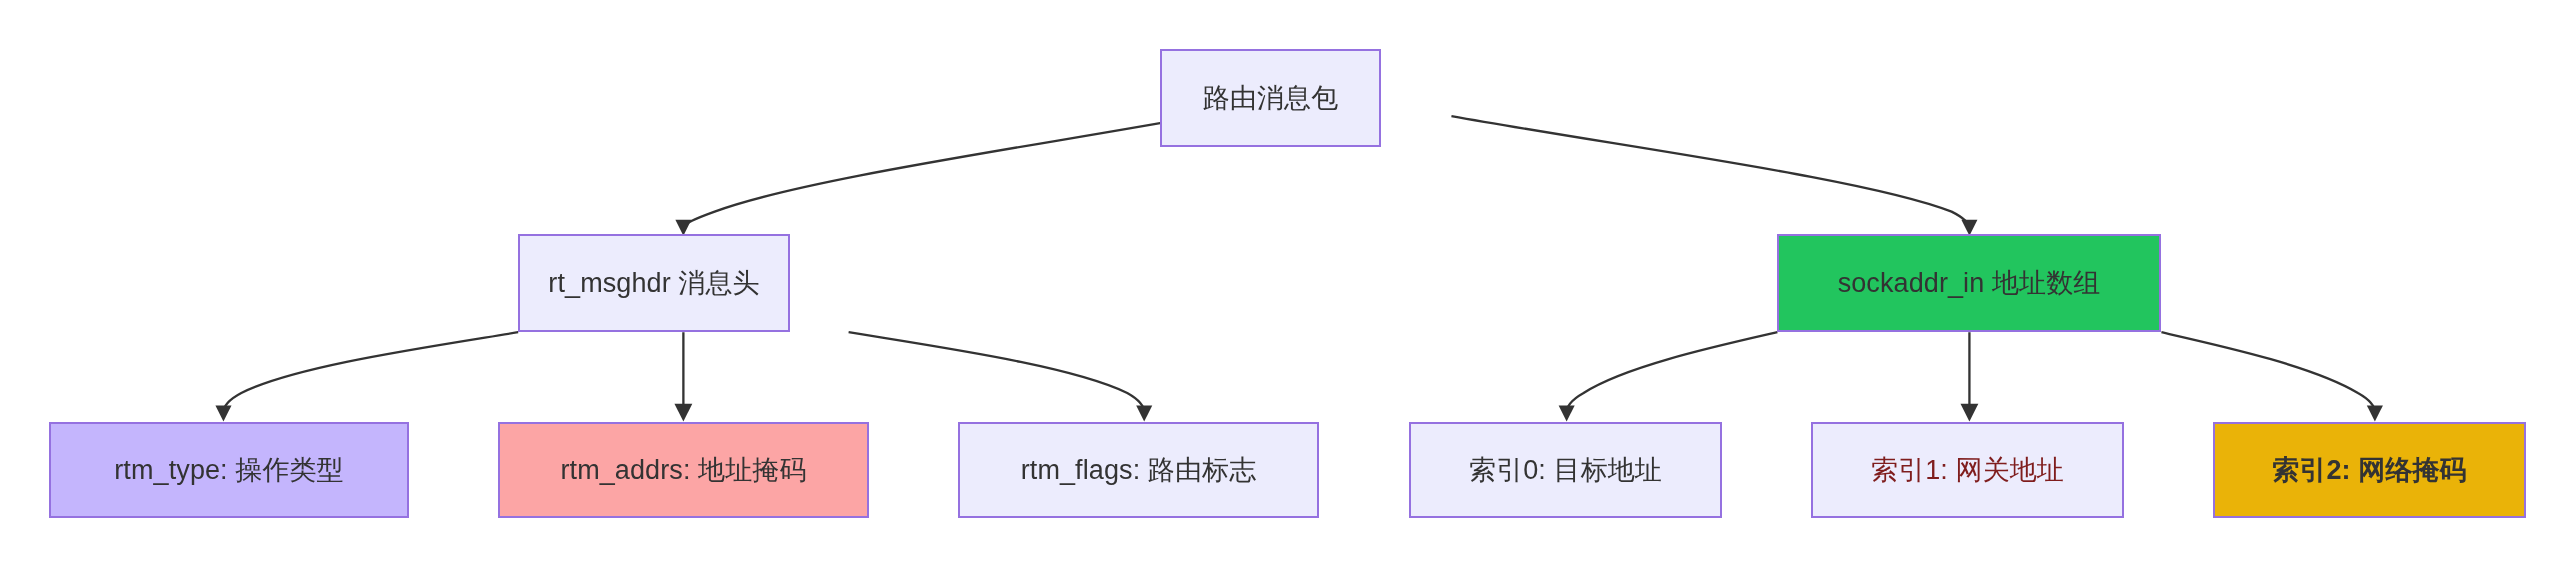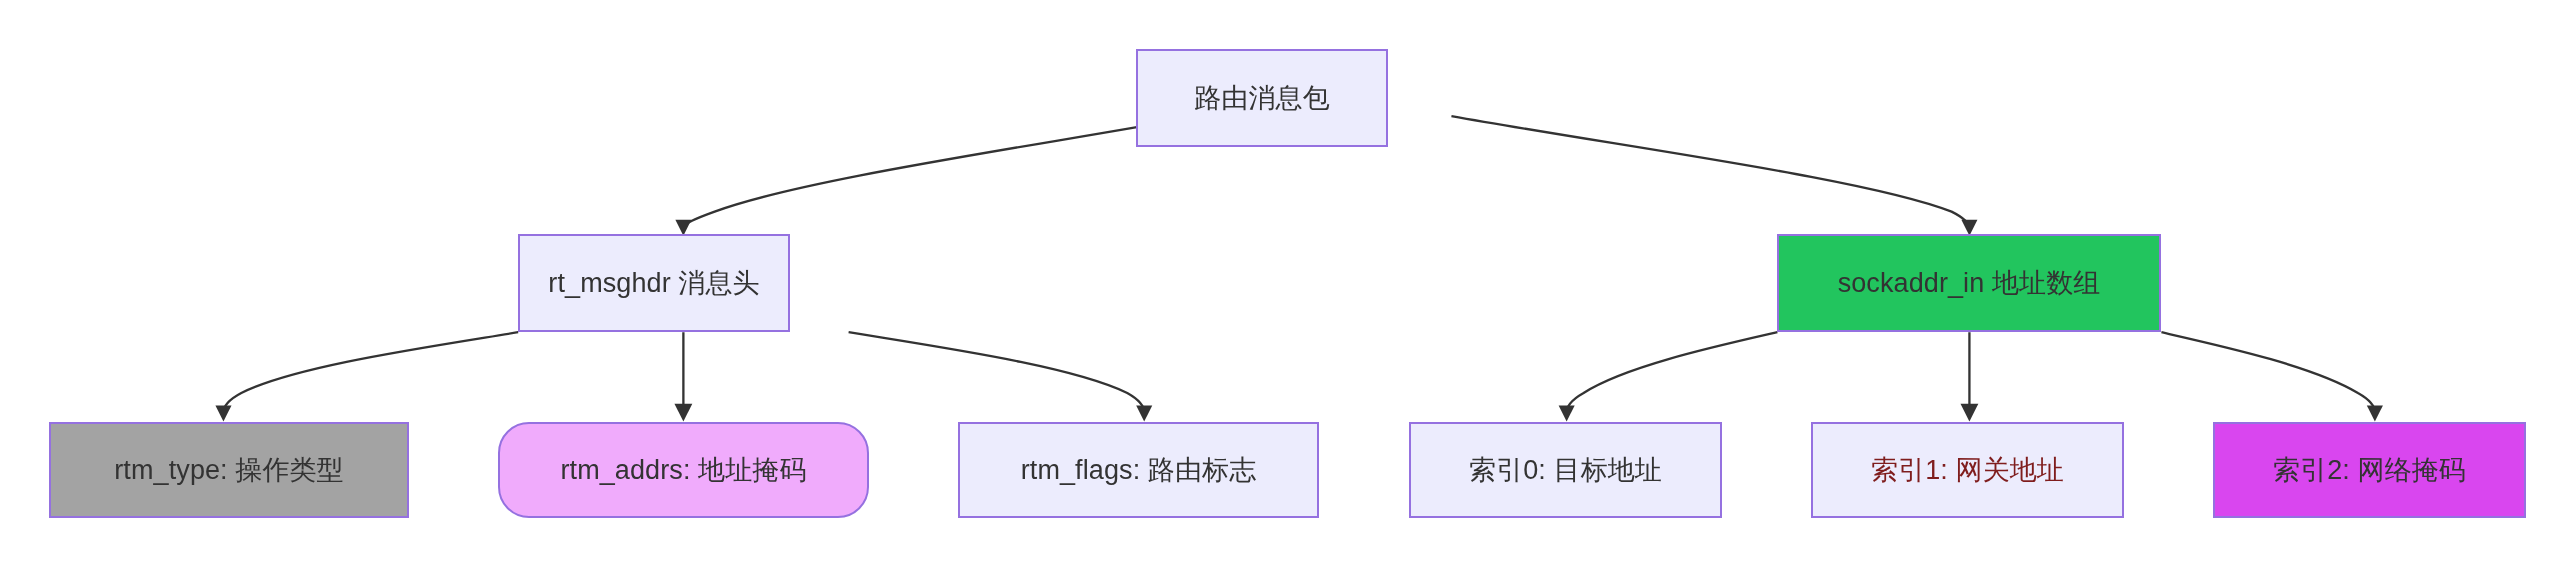--- a/index.html
+++ b/index.html
@@ -94,50 +94,50 @@
       <path class="edge-path" d="M 2205,372 L 2205,462" style="stroke: rgb(51, 51, 51);"></path>
       <polygon class="edge-arrow" points="2205,472 2195,452 2215,452" style="fill: rgb(51, 51, 51);"></polygon>
     </g>
 
     <g>
       <path class="edge-path" d="M 2420,372 C 2490,388 2590,410 2640,440 C 2656,449 2660,457 2659,464" style="stroke: rgb(51, 51, 51);"></path>
       <polygon class="edge-arrow" points="2659,472 2650,454 2668,454" style="fill: rgb(51, 51, 51);"></polygon>
     </g>
   </svg>
 
-  <div class="node" id="node-root" style="left: 1136px; top: 49px; width: 252px; height: 98px; background: rgb(236, 236, 253); border-color: rgb(149, 113, 224); color: rgb(51, 51, 51);">
+  <div class="node" id="node-root" style="left: 1160px; top: 49px; width: 221px; height: 98px; background: rgb(236, 236, 253); border-color: rgb(149, 113, 224); color: rgb(51, 51, 51);">
     <span class="node-label">路由消息包</span>
   </div>
 
   <div class="node" id="node-msghdr" style="left: 518px; top: 234px; width: 272px; height: 98px; background: rgb(236, 236, 253); border-color: rgb(149, 113, 224); color: rgb(51, 51, 51);">
     <span class="node-label">rt_msghdr 消息头</span>
   </div>
 
   <div class="node" id="node-sockaddr" style="left: 1777px; top: 234px; width: 384px; height: 98px; background: #22c55e; border-color: rgb(149, 113, 224); color: rgb(51, 51, 51);">
     <span class="node-label">sockaddr_in 地址数组</span>
   </div>
 
-  <div class="node" id="node-rtm-type" style="left: 49px; top: 422px; width: 360px; height: 96px; background: #a3a3a3; border-color: rgb(149, 113, 224); color: rgb(51, 51, 51);">
+  <div class="node" id="node-rtm-type" style="left: 49px; top: 422px; width: 360px; height: 96px; background: #c4b5fd; border-color: rgb(149, 113, 224); color: rgb(51, 51, 51);">
     <span class="node-label">rtm_type: 操作类型</span>
   </div>
 
-  <div class="node" id="node-rtm-addrs" style="left: 498px; top: 422px; width: 371px; height: 96px; background: #f0abfc; border-color: rgb(149, 113, 224); color: rgb(51, 51, 51); border-radius: 31px;">
+  <div class="node" id="node-rtm-addrs" style="left: 498px; top: 422px; width: 371px; height: 96px; background: #fca5a5; border-color: rgb(149, 113, 224); color: rgb(51, 51, 51);">
     <span class="node-label">rtm_addrs: 地址掩码</span>
   </div>
 
   <div class="node" id="node-rtm-flags" style="left: 958px; top: 422px; width: 361px; height: 96px; background: rgb(236, 236, 253); border-color: rgb(149, 113, 224); color: rgb(51, 51, 51);">
     <span class="node-label">rtm_flags: 路由标志</span>
   </div>
 
   <div class="node" id="node-idx0" style="left: 1409px; top: 422px; width: 313px; height: 96px; background: rgb(236, 236, 253); border-color: rgb(149, 113, 224); color: rgb(51, 51, 51);">
     <span class="node-label">索引0: 目标地址</span>
   </div>
 
   <div class="node" id="node-idx1" style="left: 1811px; top: 422px; width: 313px; height: 96px; background: rgb(236, 236, 253); border-color: rgb(149, 113, 224); color: #7f1d1d;">
     <span class="node-label">索引1: 网关地址</span>
   </div>
 
-  <div class="node" id="node-idx2" style="left: 2213px; top: 422px; width: 313px; height: 96px; background: #d946ef; border-color: rgb(149, 113, 224); color: rgb(51, 51, 51);">
+  <div class="node" id="node-idx2" style="left: 2213px; top: 422px; width: 313px; height: 96px; background: #eab308; border-color: rgb(149, 113, 224); color: rgb(51, 51, 51); font-weight: bold;">
     <span class="node-label">索引2: 网络掩码</span>
   </div>
 
 </div>
 
 
 </body></html>

